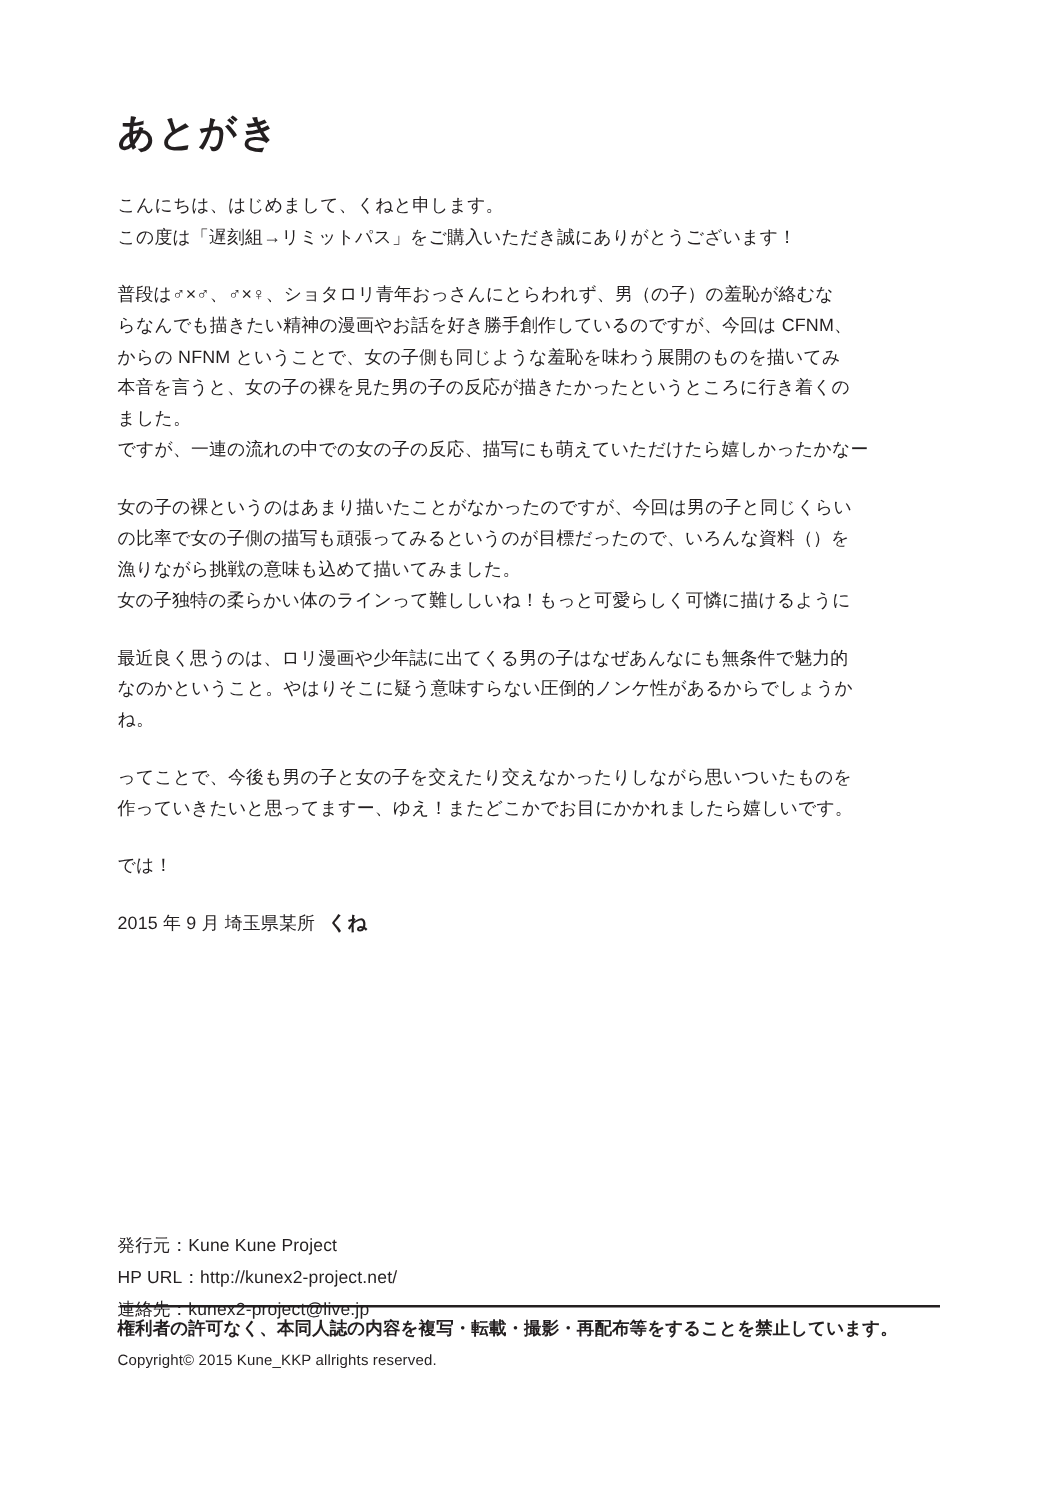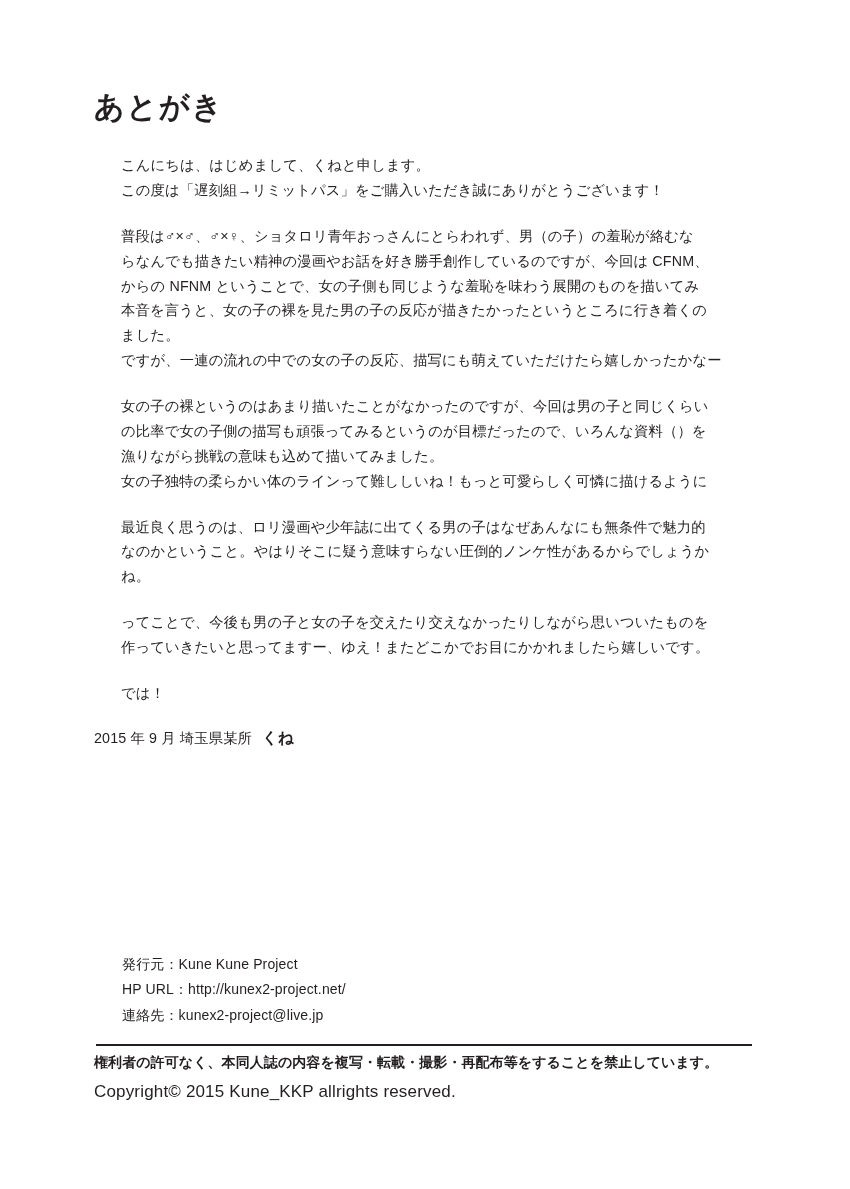--- a/index.html
+++ b/index.html
@@ -38,39 +38,37 @@
     line-height: 1.74;
     margin: 0 0 21px 0;
     letter-spacing: 0.01em;
     text-align: left;
   }
   .para:last-child {
     margin-bottom: 0;
   }
   .para .ln {
     display: block;
-    margin-left: 27px;
   }
   .signature {
     margin-top: 22px;
     font-size: 14.3px;
     text-align: left;
     letter-spacing: 0.01em;
   }
   .signature .sig-name {
     font-weight: bold;
     font-size: 15.5px;
     margin-left: 10px;
   }
   .colophon {
     position: absolute;
     left: 94px;
-    top: 952px;
+    top: 984px;
     width: 658px;
-    margin-left: 28px;
   }
   .colophon .line {
     font-size: 14px;
     line-height: 1.82;
     letter-spacing: 0.01em;
   }
   .rule {
     position: absolute;
     left: 96px;
     top: 1044px;
@@ -84,21 +82,21 @@
     top: 1051px;
     width: 668px;
   }
   .footer-notice .notice {
     font-size: 14px;
     line-height: 1.7;
     font-weight: bold;
     letter-spacing: 0.005em;
   }
   .footer-notice .copyright {
-    font-size: 17px;
+    font-size: 12px;
     line-height: 1.7;
     margin-top: 3px;
     letter-spacing: 0.01em;
   }
 </style>
 </head>
 <body>
 
 <div class="page">
 

